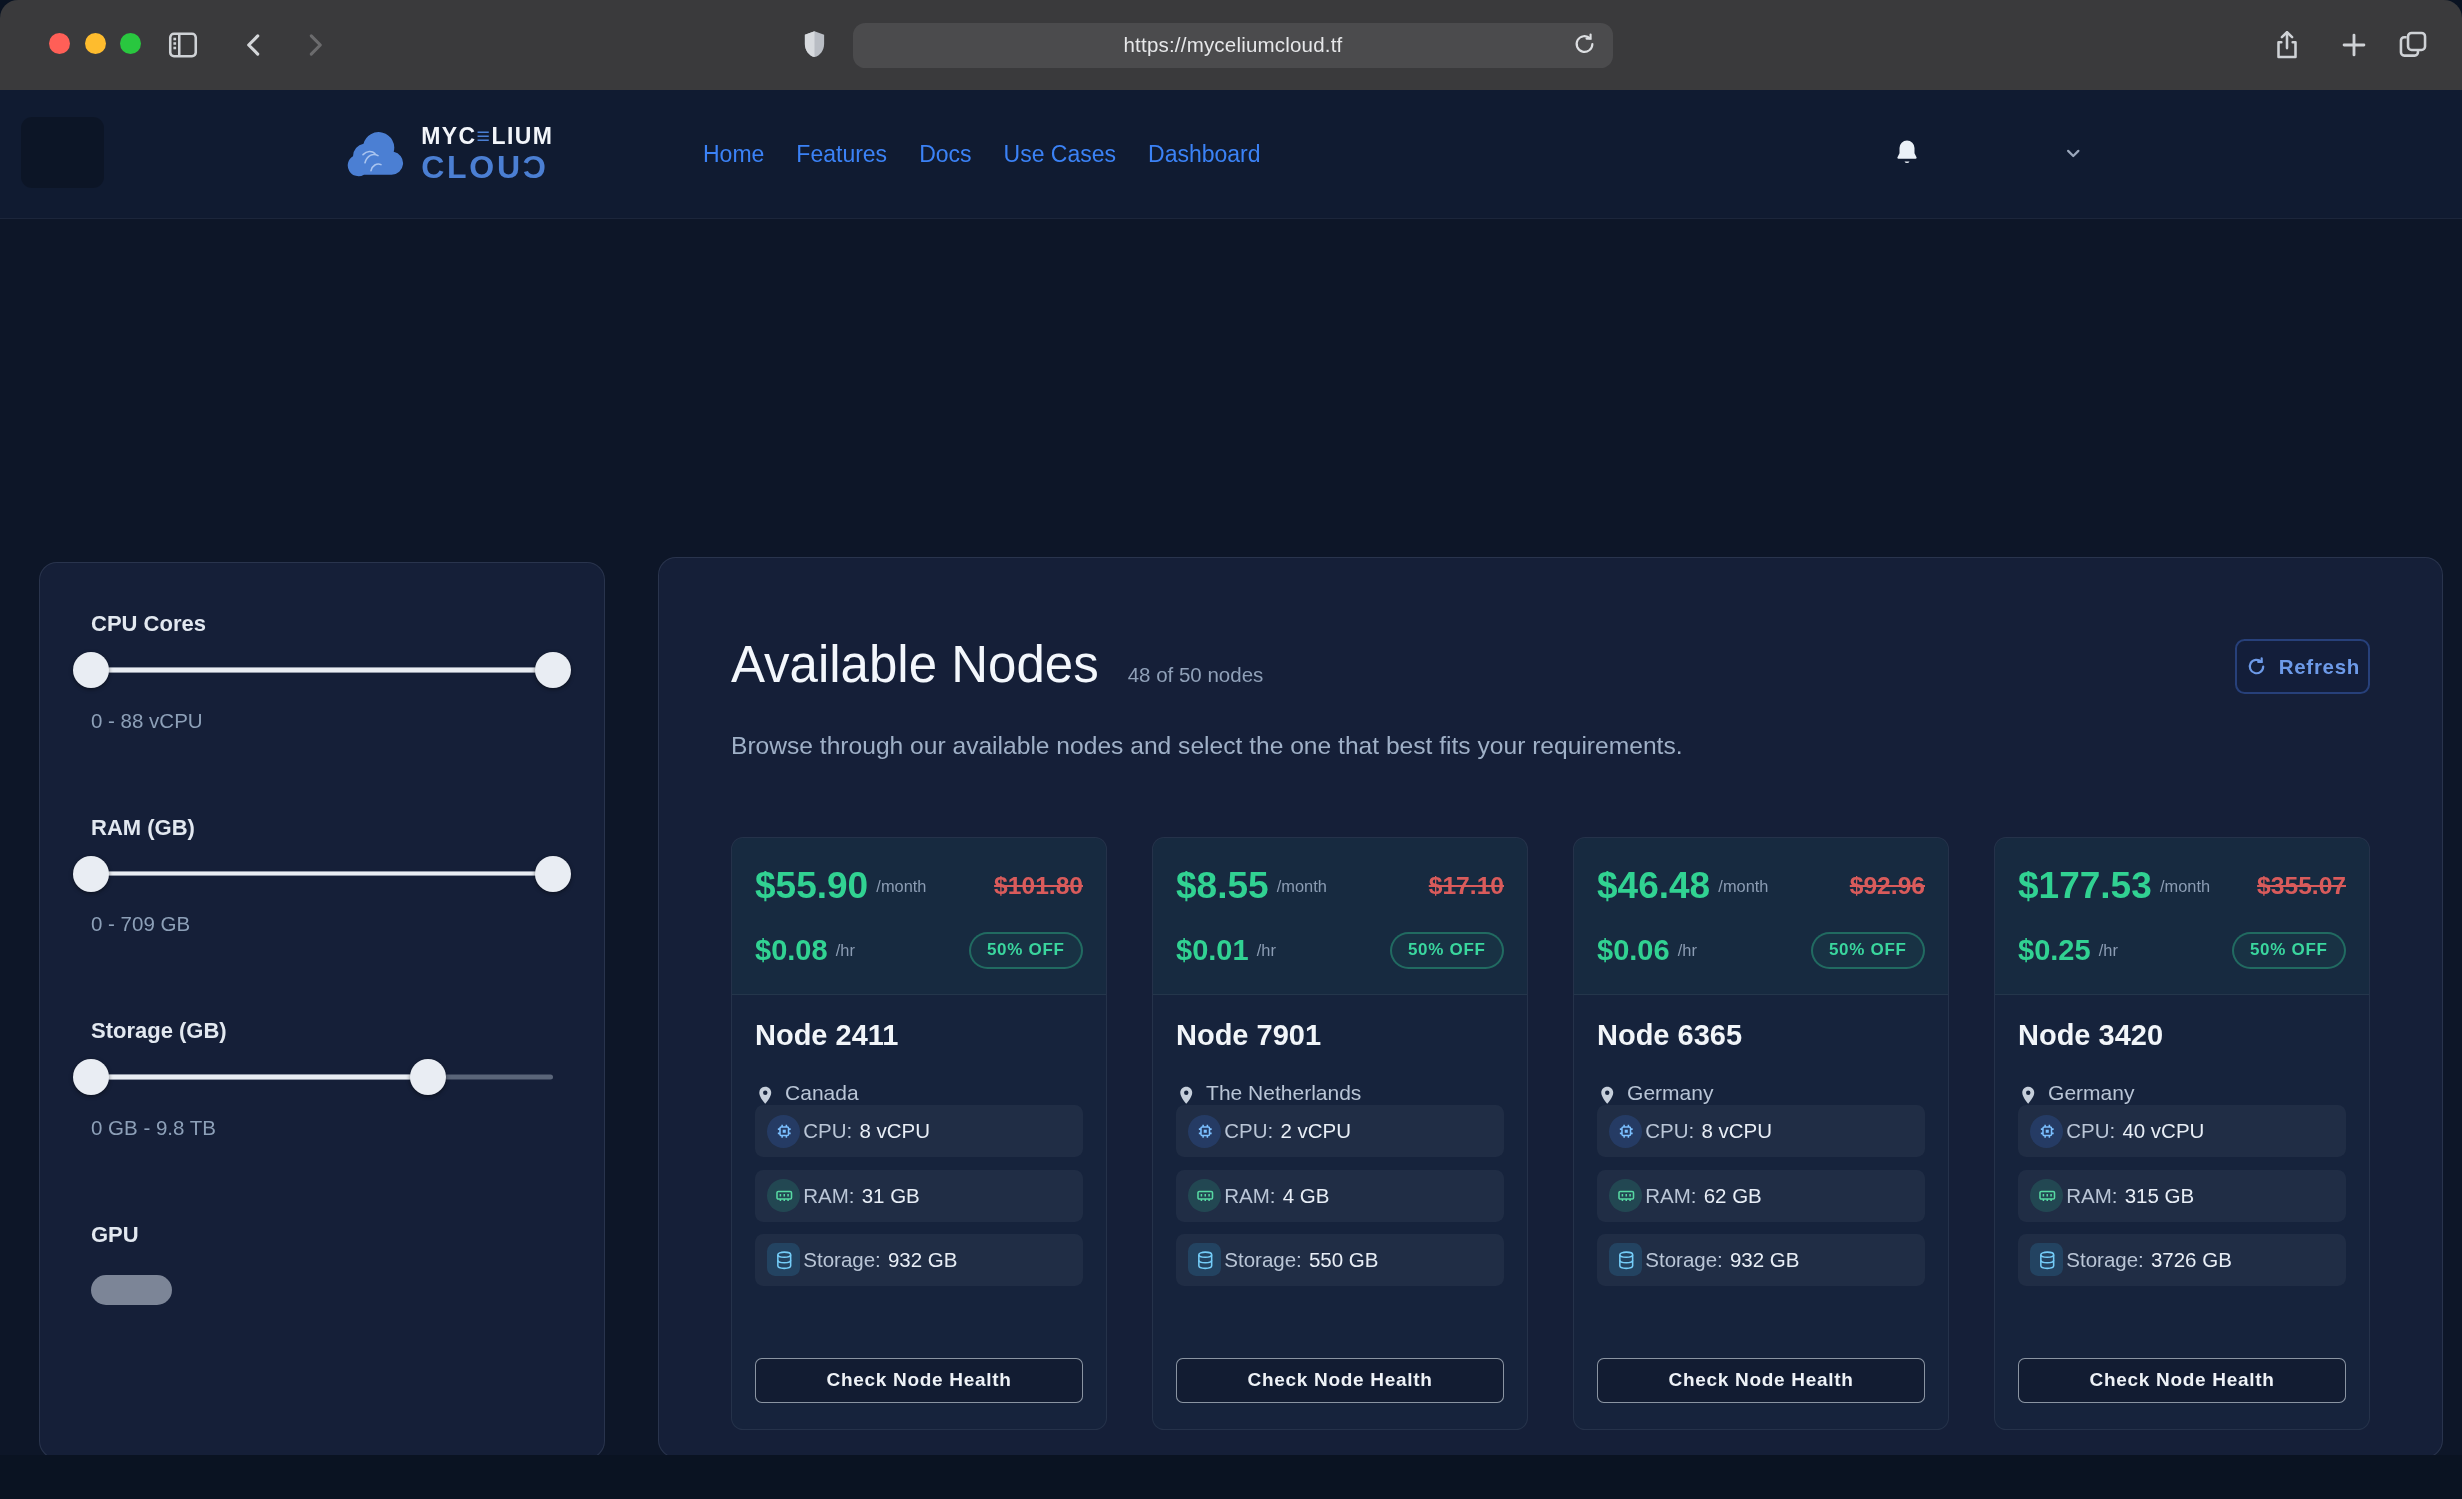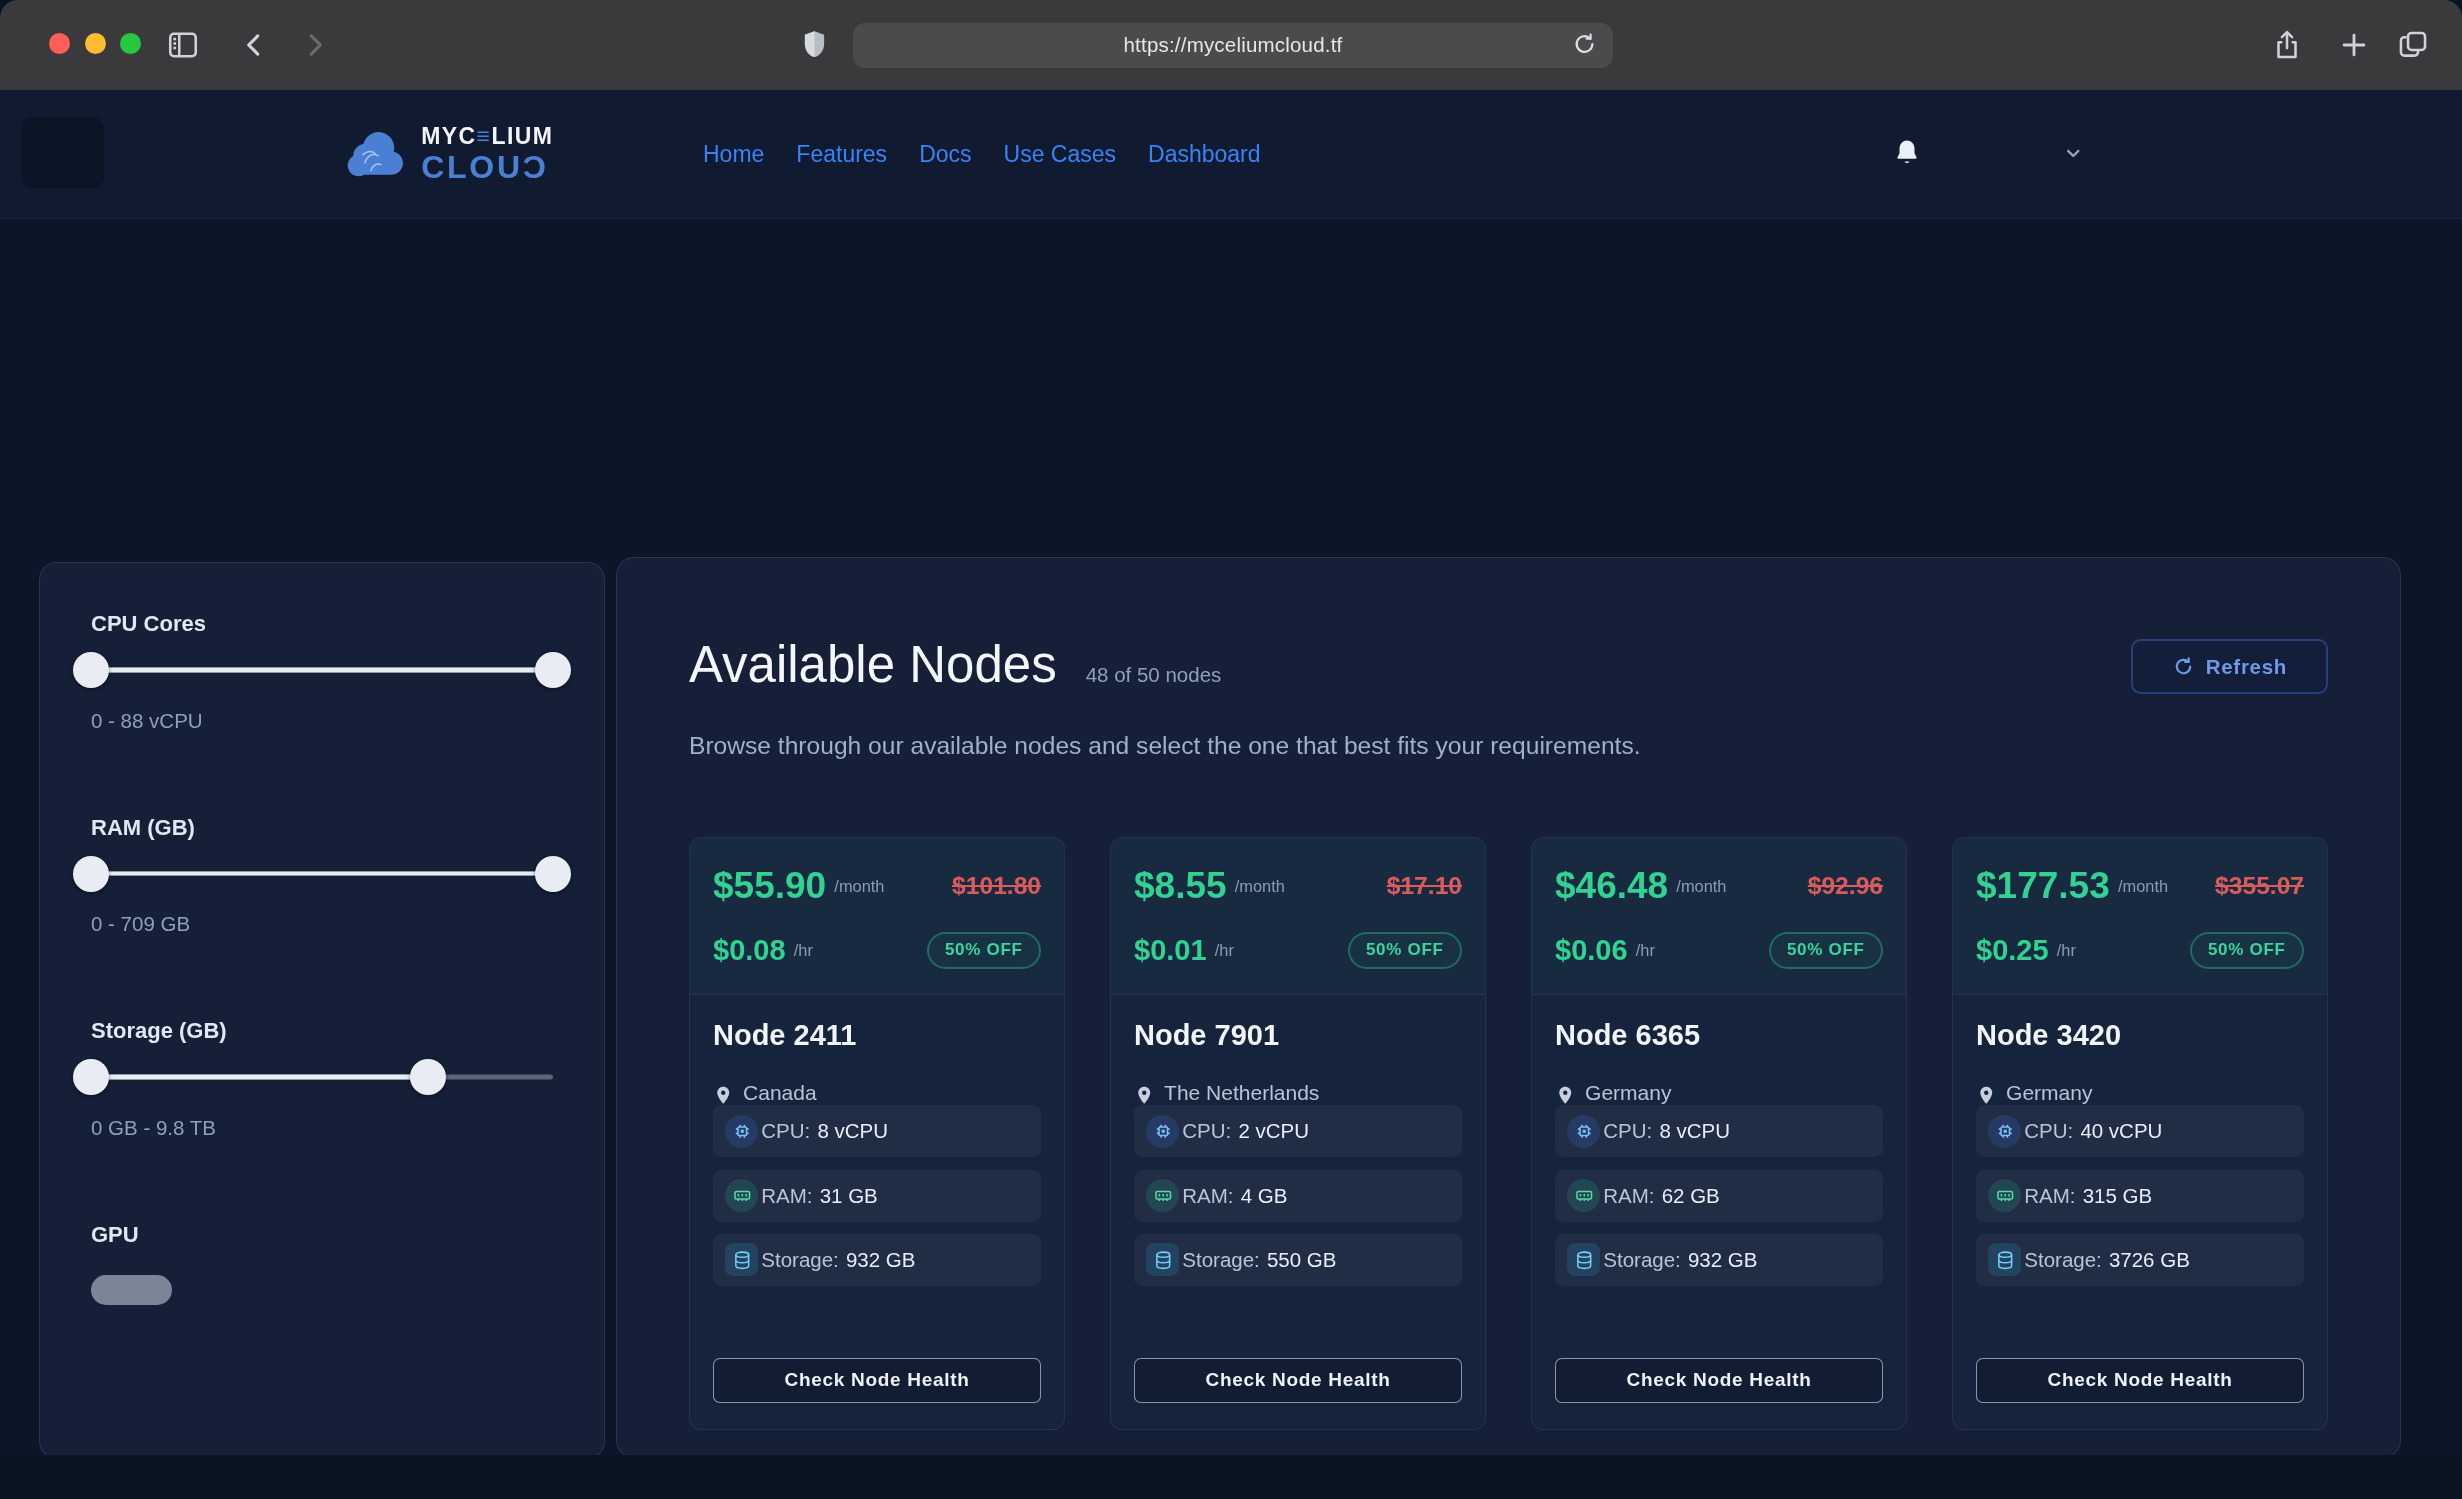--- a/index.html
+++ b/index.html
@@ -44,25 +44,25 @@
   .fgroup-label{font-size:22px;font-weight:600;color:#e2e8f0;}
   .slider{position:relative;height:36px;margin:15px 0 20.5px;}
   .slider .track{position:absolute;left:0;right:0;top:50%;height:4.8px;transform:translateY(-50%);background:#5a6579;border-radius:2.7px;}
   .slider .fill{position:absolute;top:50%;height:4.8px;transform:translateY(-50%);background:#e9edf3;border-radius:2.7px;}
   .thumb{position:absolute;top:50%;width:36px;height:36px;border-radius:50%;background:#e9edf3;transform:translate(-50%,-50%);box-shadow:0 1.4px 4.1px rgba(0,0,0,.45);cursor:pointer;}
   .fgroup-range{font-size:20.5px;color:#8da0b8;margin-bottom:82px;}
   .gpu-label{font-size:22px;font-weight:600;color:#e2e8f0;margin-top:6.8px;}
   .gpu-toggle{width:81px;height:30px;border-radius:16.4px;background:#7c8597;margin-top:27px;}
 
   
-  .main-panel{left:616px;top:467px;width:1785px;height:901px;overflow:hidden;padding:81px 72px 0;}
+  .main-panel{left:658px;top:467px;width:1785px;height:901px;overflow:hidden;padding:81px 72px 0;}
   .main-head{display:flex;align-items:flex-start;}
   .main-title{font-size:51px;font-weight:400;color:#f3f7fc;line-height:1;margin:0;}
   .main-count{font-size:20.5px;color:#8fa0b8;align-self:flex-end;margin:0 0 6.8px 29px;}
-  .refresh-btn{margin-left:auto;display:flex;align-items:center;gap:11px;height:51px;padding:0 39px;background:rgba(17,30,60,0.5);border:2.1px solid #27407a;border-radius:9.6px;cursor:pointer;}
+  .refresh-btn{margin-left:auto;display:flex;align-items:center;gap:11px;height:51px;padding:0 8px;background:rgba(17,30,60,0.5);border:2.1px solid #27407a;border-radius:9.6px;cursor:pointer;}
   .refresh-btn span{font-size:20.5px;font-weight:bold;color:#6d9ae8;letter-spacing:0.7px;}
   .main-sub{font-size:24.6px;color:#9fb0c7;margin-top:38px;}
 
   .cards{display:grid;grid-template-columns:repeat(4,1fr);gap:45px;margin-top:77px;}
   .card{background:#16233c;border:1.4px solid rgba(148,163,184,0.12);border-radius:12.3px;height:593px;display:flex;flex-direction:column;box-sizing:border-box;overflow:hidden;}
   .card-pricing{background:rgba(52,211,153,0.045);border-bottom:1.4px solid rgba(255,255,255,0.06);padding:27px 23px 24.6px;}
   .price-row{display:flex;align-items:center;}
   .price-row + .price-row{margin-top:24.6px;}
   .price-month{font-size:37px;font-weight:bold;color:#31d292;}
   .price-hour{font-size:29px;font-weight:bold;color:#31d292;}

